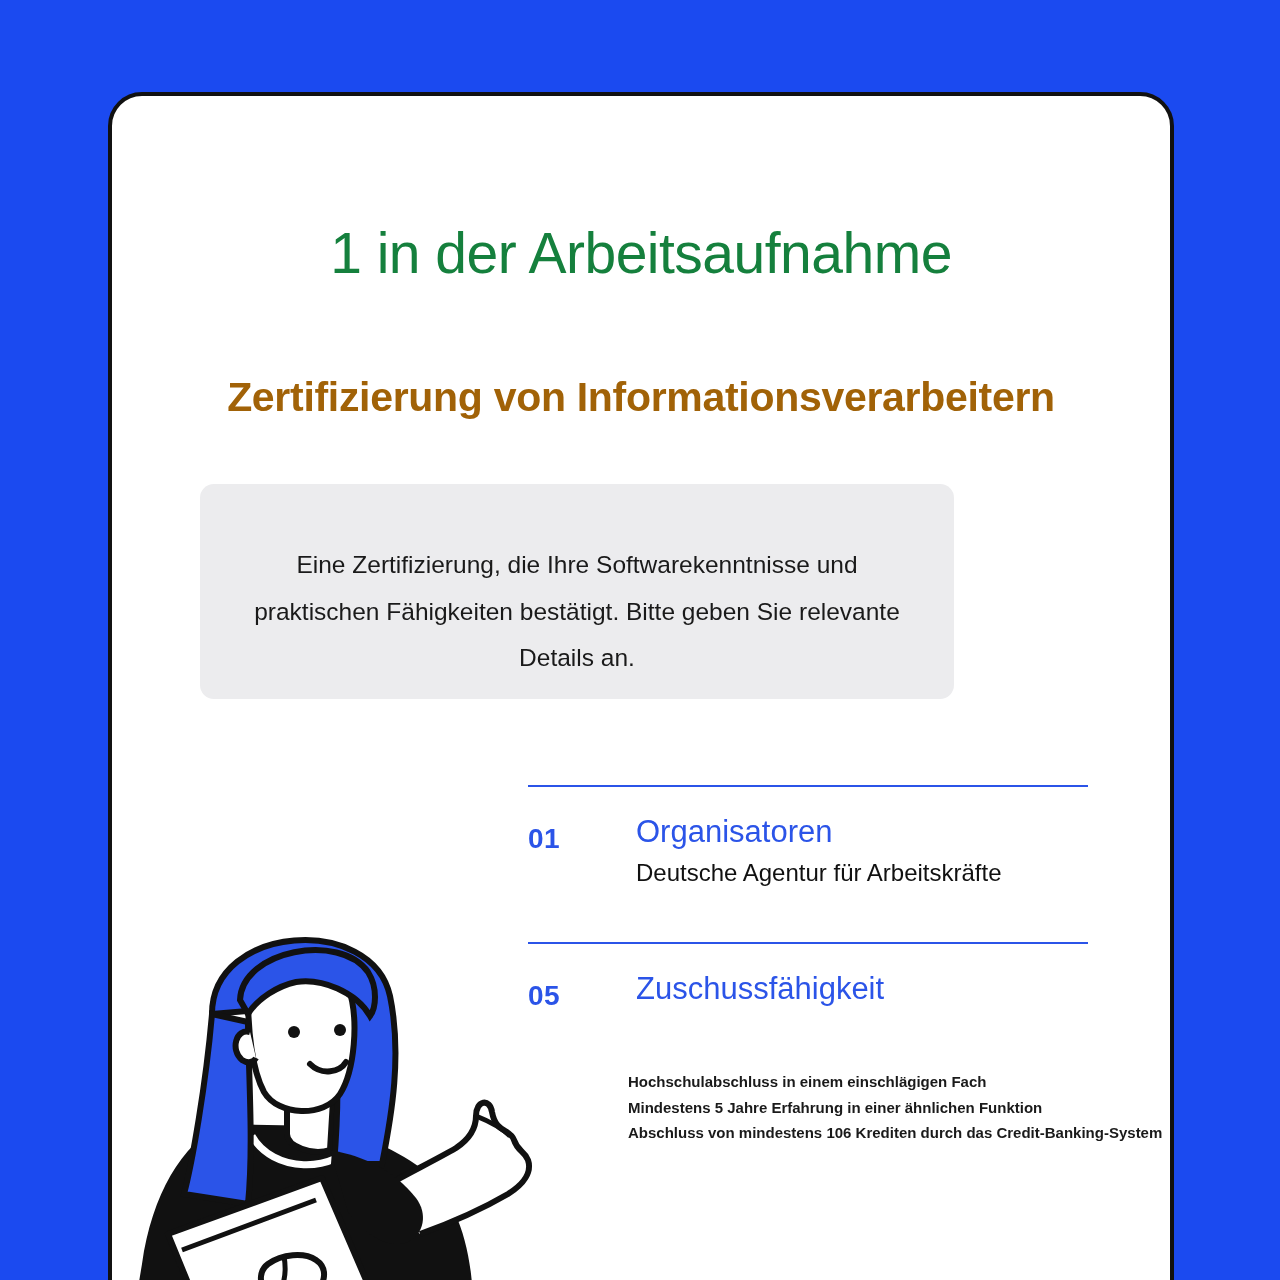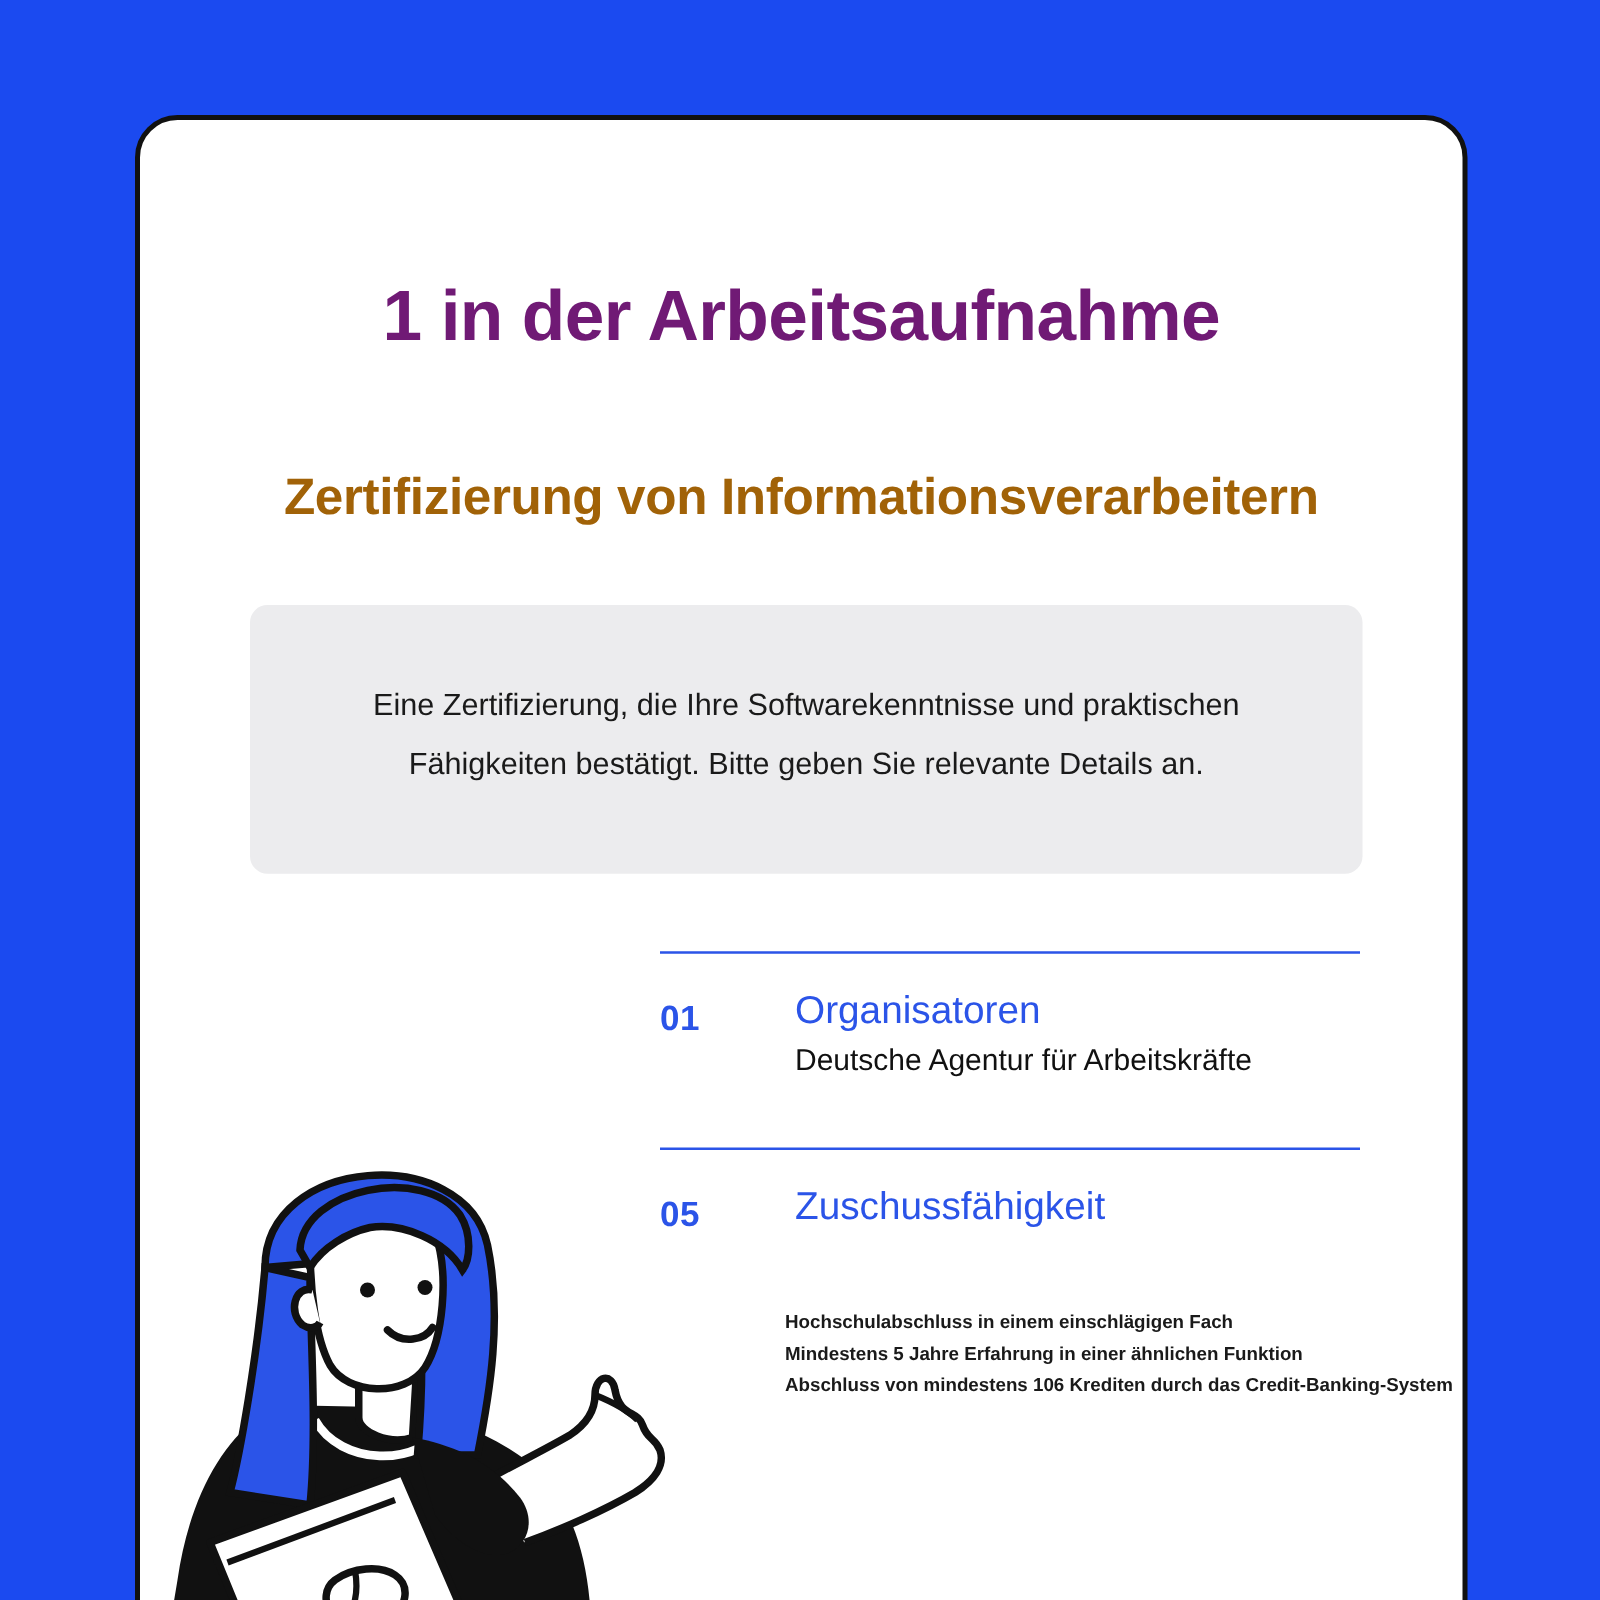--- a/index.html
+++ b/index.html
@@ -26,63 +26,63 @@
     overflow: hidden;
   }
 
   .title {
     position: absolute;
     left: 0;
     top: 124px;
     width: 100%;
     text-align: center;
     font-size: 57px;
-    font-weight: bold;
-    color: #701a75;
+    font-weight: normal;
+    color: #15803d;
     letter-spacing: -0.5px;
   }
 
   .subtitle {
     position: absolute;
     left: 0;
     top: 278px;
     width: 100%;
     text-align: center;
     font-size: 41px;
     font-weight: bold;
     color: #a16207;
     letter-spacing: -0.3px;
     padding: 0 20px;
   }
 
   .desc-box {
     position: absolute;
     left: 88px;
     top: 388px;
-    width: 890px;
+    width: 754px;
     height: 215px;
     background: #ECECEE;
     border-radius: 14px;
   }
   .desc-text {
     position: absolute;
     left: 0;
     top: 58px;
     width: 100%;
     text-align: center;
     font-size: 24.5px;
     line-height: 1.9;
     color: #1a1a1a;
     padding: 0 44px;
   }
 
   .items {
     position: absolute;
     left: 416px;
-    top: 665px;
+    top: 689px;
     width: 560px;
   }
   .item-rule {
     height: 2px;
     background: #2B54E8;
     width: 100%;
   }
   .item {
     position: relative;
     padding-top: 22px;

